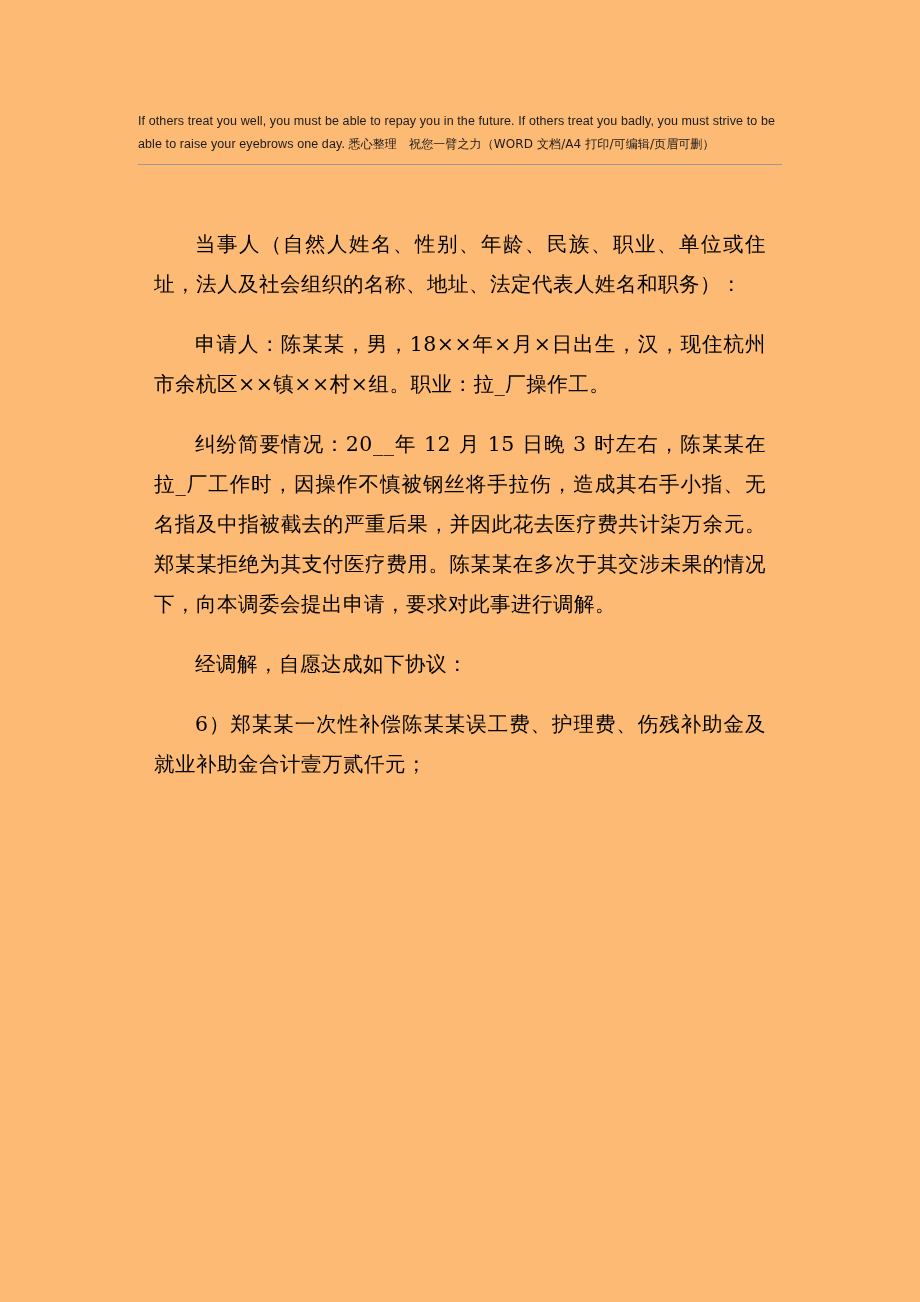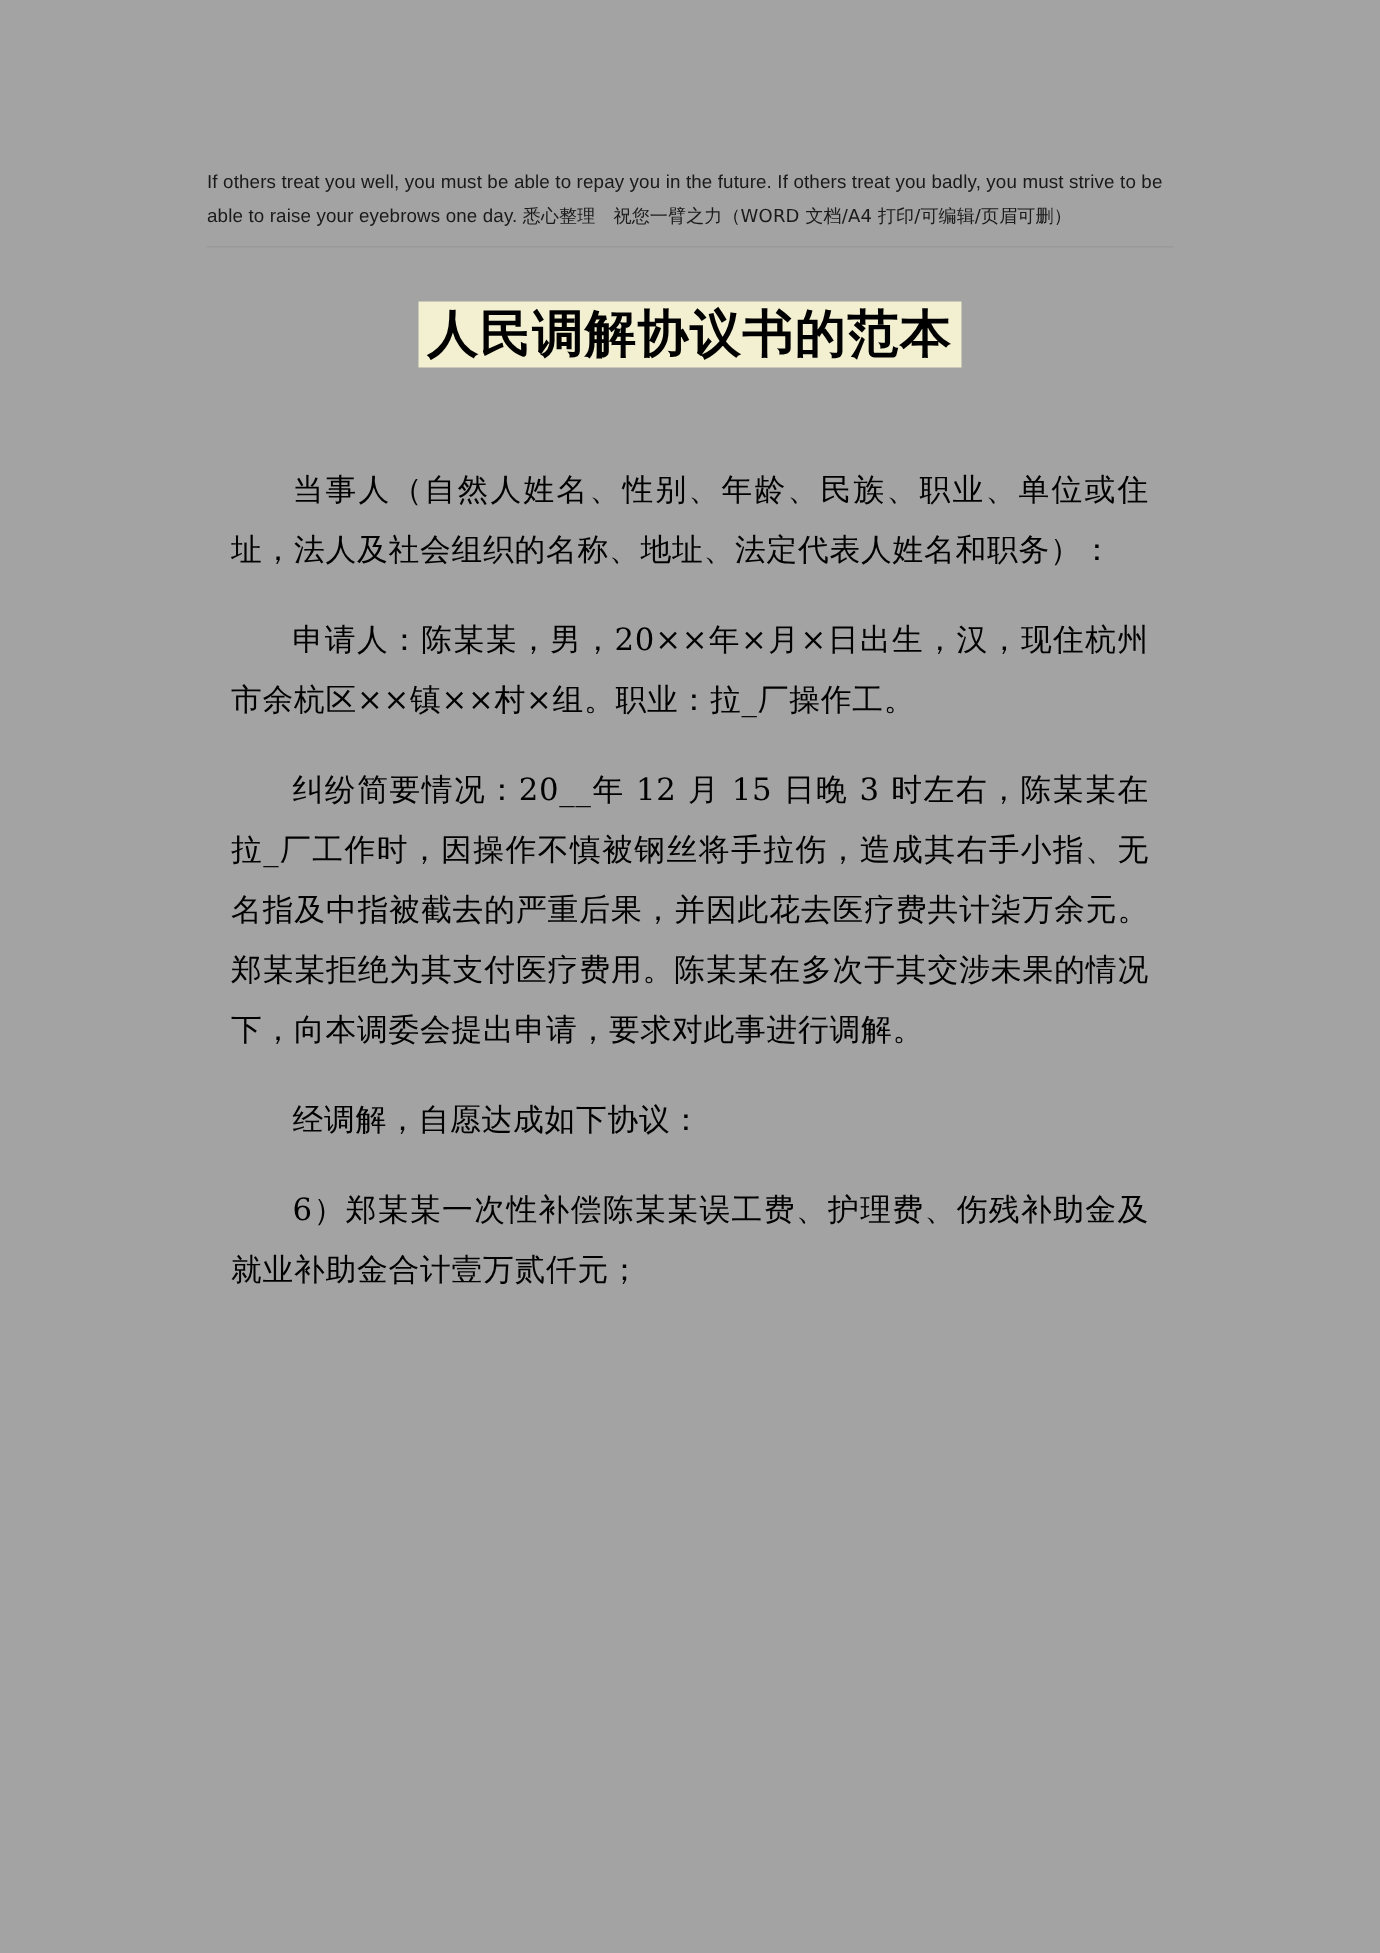--- a/index.html
+++ b/index.html
@@ -14,21 +14,21 @@
     font-family: "Liberation Serif", serif;
     color: #000000;
     overflow: hidden;
   }
   .page {
     position: absolute;
     left: 0;
     top: 0;
     width: 920px;
     height: 1302px;
-    background: #a3a3a3;
+    background: #fdba74;
   }
   .content {
     position: absolute;
     left: 138px;
     top: 110px;
     width: 644px;
   }
   .header-note {
     font-family: "Liberation Sans", sans-serif;
     font-size: 12.5px;
@@ -85,24 +85,23 @@
 <div class="page">
   <div class="content">
 
     <div class="header-note">
       <span>If others treat you well, you must be able to repay you in the future. If others treat you badly, you must strive to be able to raise your eyebrows one day.</span>
       <span class="cn">悉心整理　祝您一臂之力（WORD 文档/A4 打印/可编辑/页眉可删）</span>
     </div>
 
     <hr class="header-rule">
 
-    <h1 class="doc-title"><span>人民调解协议书的范本</span></h1>
 
     <div class="body-text">
       <p class="para">当事人（自然人姓名、性别、年龄、民族、职业、单位或住址，法人及社会组织的名称、地址、法定代表人姓名和职务）：</p>
-      <p class="para">申请人：陈某某，男，20××年×月×日出生，汉，现住杭州市余杭区××镇××村×组。职业：拉_厂操作工。</p>
+      <p class="para">申请人：陈某某，男，18××年×月×日出生，汉，现住杭州市余杭区××镇××村×组。职业：拉_厂操作工。</p>
       <p class="para">纠纷简要情况：20__年 12 月 15 日晚 3 时左右，陈某某在拉_厂工作时，因操作不慎被钢丝将手拉伤，造成其右手小指、无名指及中指被截去的严重后果，并因此花去医疗费共计柒万余元。郑某某拒绝为其支付医疗费用。陈某某在多次于其交涉未果的情况下，向本调委会提出申请，要求对此事进行调解。</p>
       <p class="para">经调解，自愿达成如下协议：</p>
       <p class="para">6）郑某某一次性补偿陈某某误工费、护理费、伤残补助金及就业补助金合计壹万贰仟元；</p>
     </div>
 
   </div>
 </div>
 
 </body></html>

